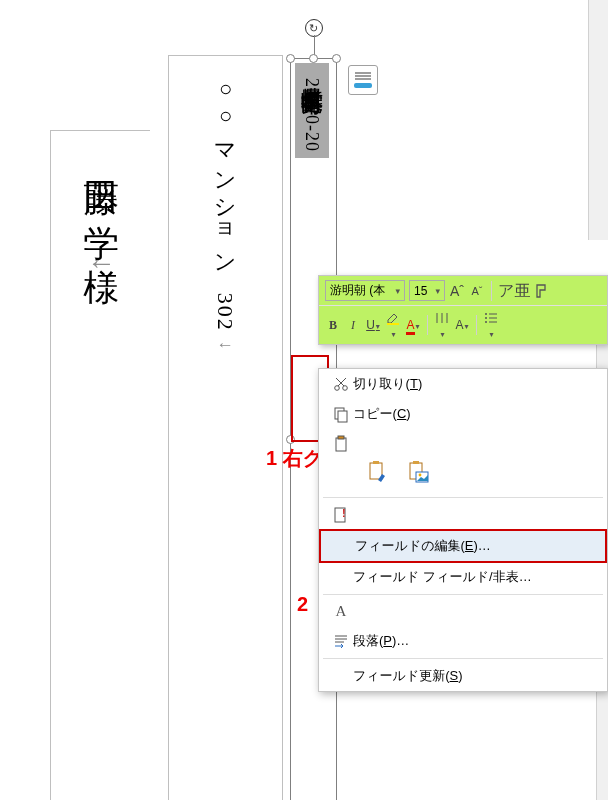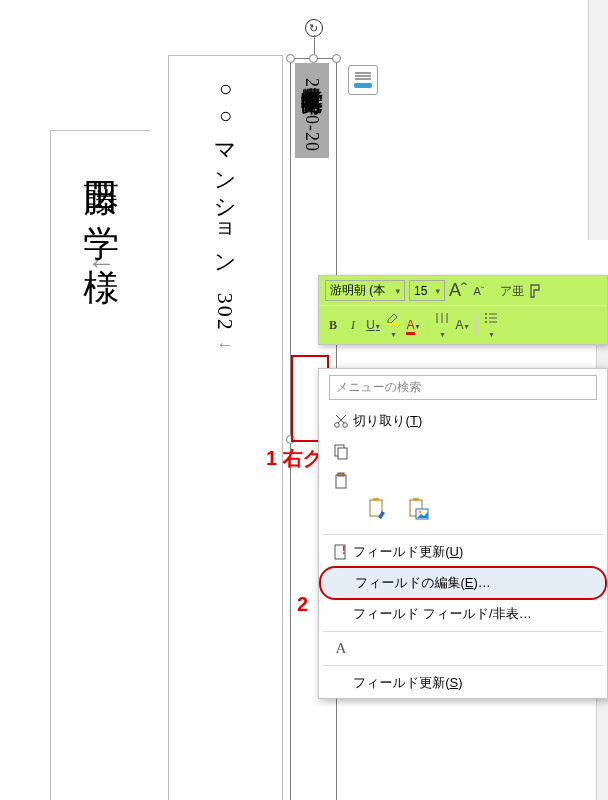--- a/index.html
+++ b/index.html
@@ -178,21 +178,21 @@
       margin:6px 10px;
       border:1px solid #bbb;
       padding:3px 6px;
       color:#888;
       font-size:12px;
     }
     .cm-item {
       display:flex; align-items:center;
       padding:6px 10px 6px 10px;
     }
-    .cm-item.hover { background:#e5eef7;border-radius:16px; }
+    .cm-item.hover { background:#e5eef7; }
     .cm-item.highlight { border:2px solid #c00; margin:-1px 0; }
     .cm-icon {
       width:24px; display:flex; justify-content:center; align-items:center;
       color:#555;
     }
     .cm-label { flex:1; }
     .cm-label .ul { text-decoration: underline; }
     .cm-sub { font-weight:bold; padding:6px 10px 2px 44px; }
     .cm-paste-row {
       display:flex; gap:10px; padding:4px 10px 8px 44px;
@@ -258,24 +258,24 @@
   <div class="mini-toolbar">
     <div class="mt-row">
       <div class="mt-font">
         <span>游明朝 (本</span>
         <span class="caret">▾</span>
       </div>
       <div class="mt-size">
         <span>15</span>
         <span class="caret">▾</span>
       </div>
-      <span class="mt-ico" style="font-size:18px"><span>A</span>ˆ</span>
+      <span class="mt-ico" style="font-size:14px"><span>A</span>ˆ</span>
       <span class="mt-ico" style="font-size:11px"><span>A</span>ˇ</span>
       <span class="mt-sep"></span>
-      <span class="mt-ico" style="font-size:12px; line-height:8px;">ア亜</span>
+      <span class="mt-ico" style="font-size:16px; line-height:8px;">ア亜</span>
       <span class="mt-ico">
         <svg width="16" height="16" viewBox="0 0 16 16">
             <path d="M3 2h8v5H6v7H3z" fill="none" stroke="#555" stroke-width="1.3"></path>
           </svg>
       </span>
     </div>
     <div class="mt-row" style="border-top:1px solid #e0e0e0;">
       <span class="mt-ico b">B</span>
       <span class="mt-ico i">I</span>
       <span class="mt-ico u"><span>U</span><span class="dd">▾</span></span>
@@ -303,41 +303,41 @@
             <circle cx="3" cy="12" r="1" fill="#555"></circle>
             <line x1="6" y1="4" x2="14" y2="4" stroke="#555"></line>
             <line x1="6" y1="8" x2="14" y2="8" stroke="#555"></line>
             <line x1="6" y1="12" x2="14" y2="12" stroke="#555"></line>
           </svg><span class="dd">▾</span>
       </span>
     </div>
   </div>
 
   <div class="context-menu">
-    <div class="cm-search">メニューの検索</div>
 
     <div class="cm-item">
       <span class="cm-icon">
         <svg width="18" height="18" viewBox="0 0 18 18">
             <circle cx="5" cy="13" r="2.3" fill="none" stroke="#555"></circle>
             <circle cx="13" cy="13" r="2.3" fill="none" stroke="#555"></circle>
             <line x1="6" y1="11" x2="14" y2="3" stroke="#555"></line>
             <line x1="12" y1="11" x2="4" y2="3" stroke="#555"></line>
           </svg>
       </span>
       <span class="cm-label"><span>切り取り(</span><span class="ul">T</span><span>)</span></span>
     </div>
 
     <div class="cm-item">
       <span class="cm-icon">
         <svg width="18" height="18" viewBox="0 0 18 18">
             <rect x="3" y="3" width="9" height="11" fill="none" stroke="#555"></rect>
             <rect x="6" y="6" width="9" height="11" fill="#fff" stroke="#555"></rect>
           </svg>
       </span>
+      <span class="cm-label"><span>コピー(</span><span class="ul">C</span><span>)</span></span>
     </div>
 
     <div class="cm-item" style="padding-bottom:0">
       <span class="cm-icon">
         <svg width="18" height="18" viewBox="0 0 18 18">
             <rect x="4" y="3" width="10" height="13" fill="none" stroke="#555"></rect>
             <rect x="6" y="1" width="6" height="3" fill="#d08820" stroke="#555"></rect>
           </svg>
       </span>
     </div>
@@ -362,39 +362,49 @@
 
     <div class="cm-divider"></div>
 
     <div class="cm-item">
       <span class="cm-icon">
         <svg width="18" height="18" viewBox="0 0 18 18">
             <rect x="3" y="2" width="10" height="14" fill="none" stroke="#555"></rect>
             <text x="10" y="11" font-size="11" fill="#c22" font-weight="bold">!</text>
           </svg>
       </span>
-      <span class="cm-label"><span>フィールド更新(</span><span class="ul">U</span><span>)</span></span>
     </div>
 
     <div class="cm-item hover highlight">
       <span class="cm-icon"></span>
       <span class="cm-label"><span>フィールドの編集(</span><span class="ul">E</span><span>)…</span></span>
     </div>
 
     <div class="cm-item">
       <span class="cm-icon"></span>
       <span class="cm-label">フィールド フィールド/非表…</span>
     </div>
 
     <div class="cm-divider"></div>
 
     <div class="cm-item">
       <span class="cm-icon" style="font-family:serif; font-size:15px;">A</span>
     </div>
 
+    <div class="cm-item">
+      <span class="cm-icon">
+        <svg width="18" height="18" viewBox="0 0 18 18">
+            <line x1="3" y1="4" x2="15" y2="4" stroke="#555"></line>
+            <line x1="3" y1="7" x2="15" y2="7" stroke="#555"></line>
+            <line x1="3" y1="10" x2="12" y2="10" stroke="#555"></line>
+            <path d="M3 14 h8 m0 0 l-2-2 m2 2 l-2 2" stroke="#2a6cbf" fill="none"></path>
+          </svg>
+      </span>
+      <span class="cm-label"><span>段落(</span><span class="ul">P</span><span>)…</span></span>
+    </div>
 
     <div class="cm-divider"></div>
 
     <div class="cm-item">
       <span class="cm-icon"></span>
       <span class="cm-label"><span>フィールド更新(</span><span class="ul">S</span><span>)</span></span>
     </div>
   </div>
 
 </div>

